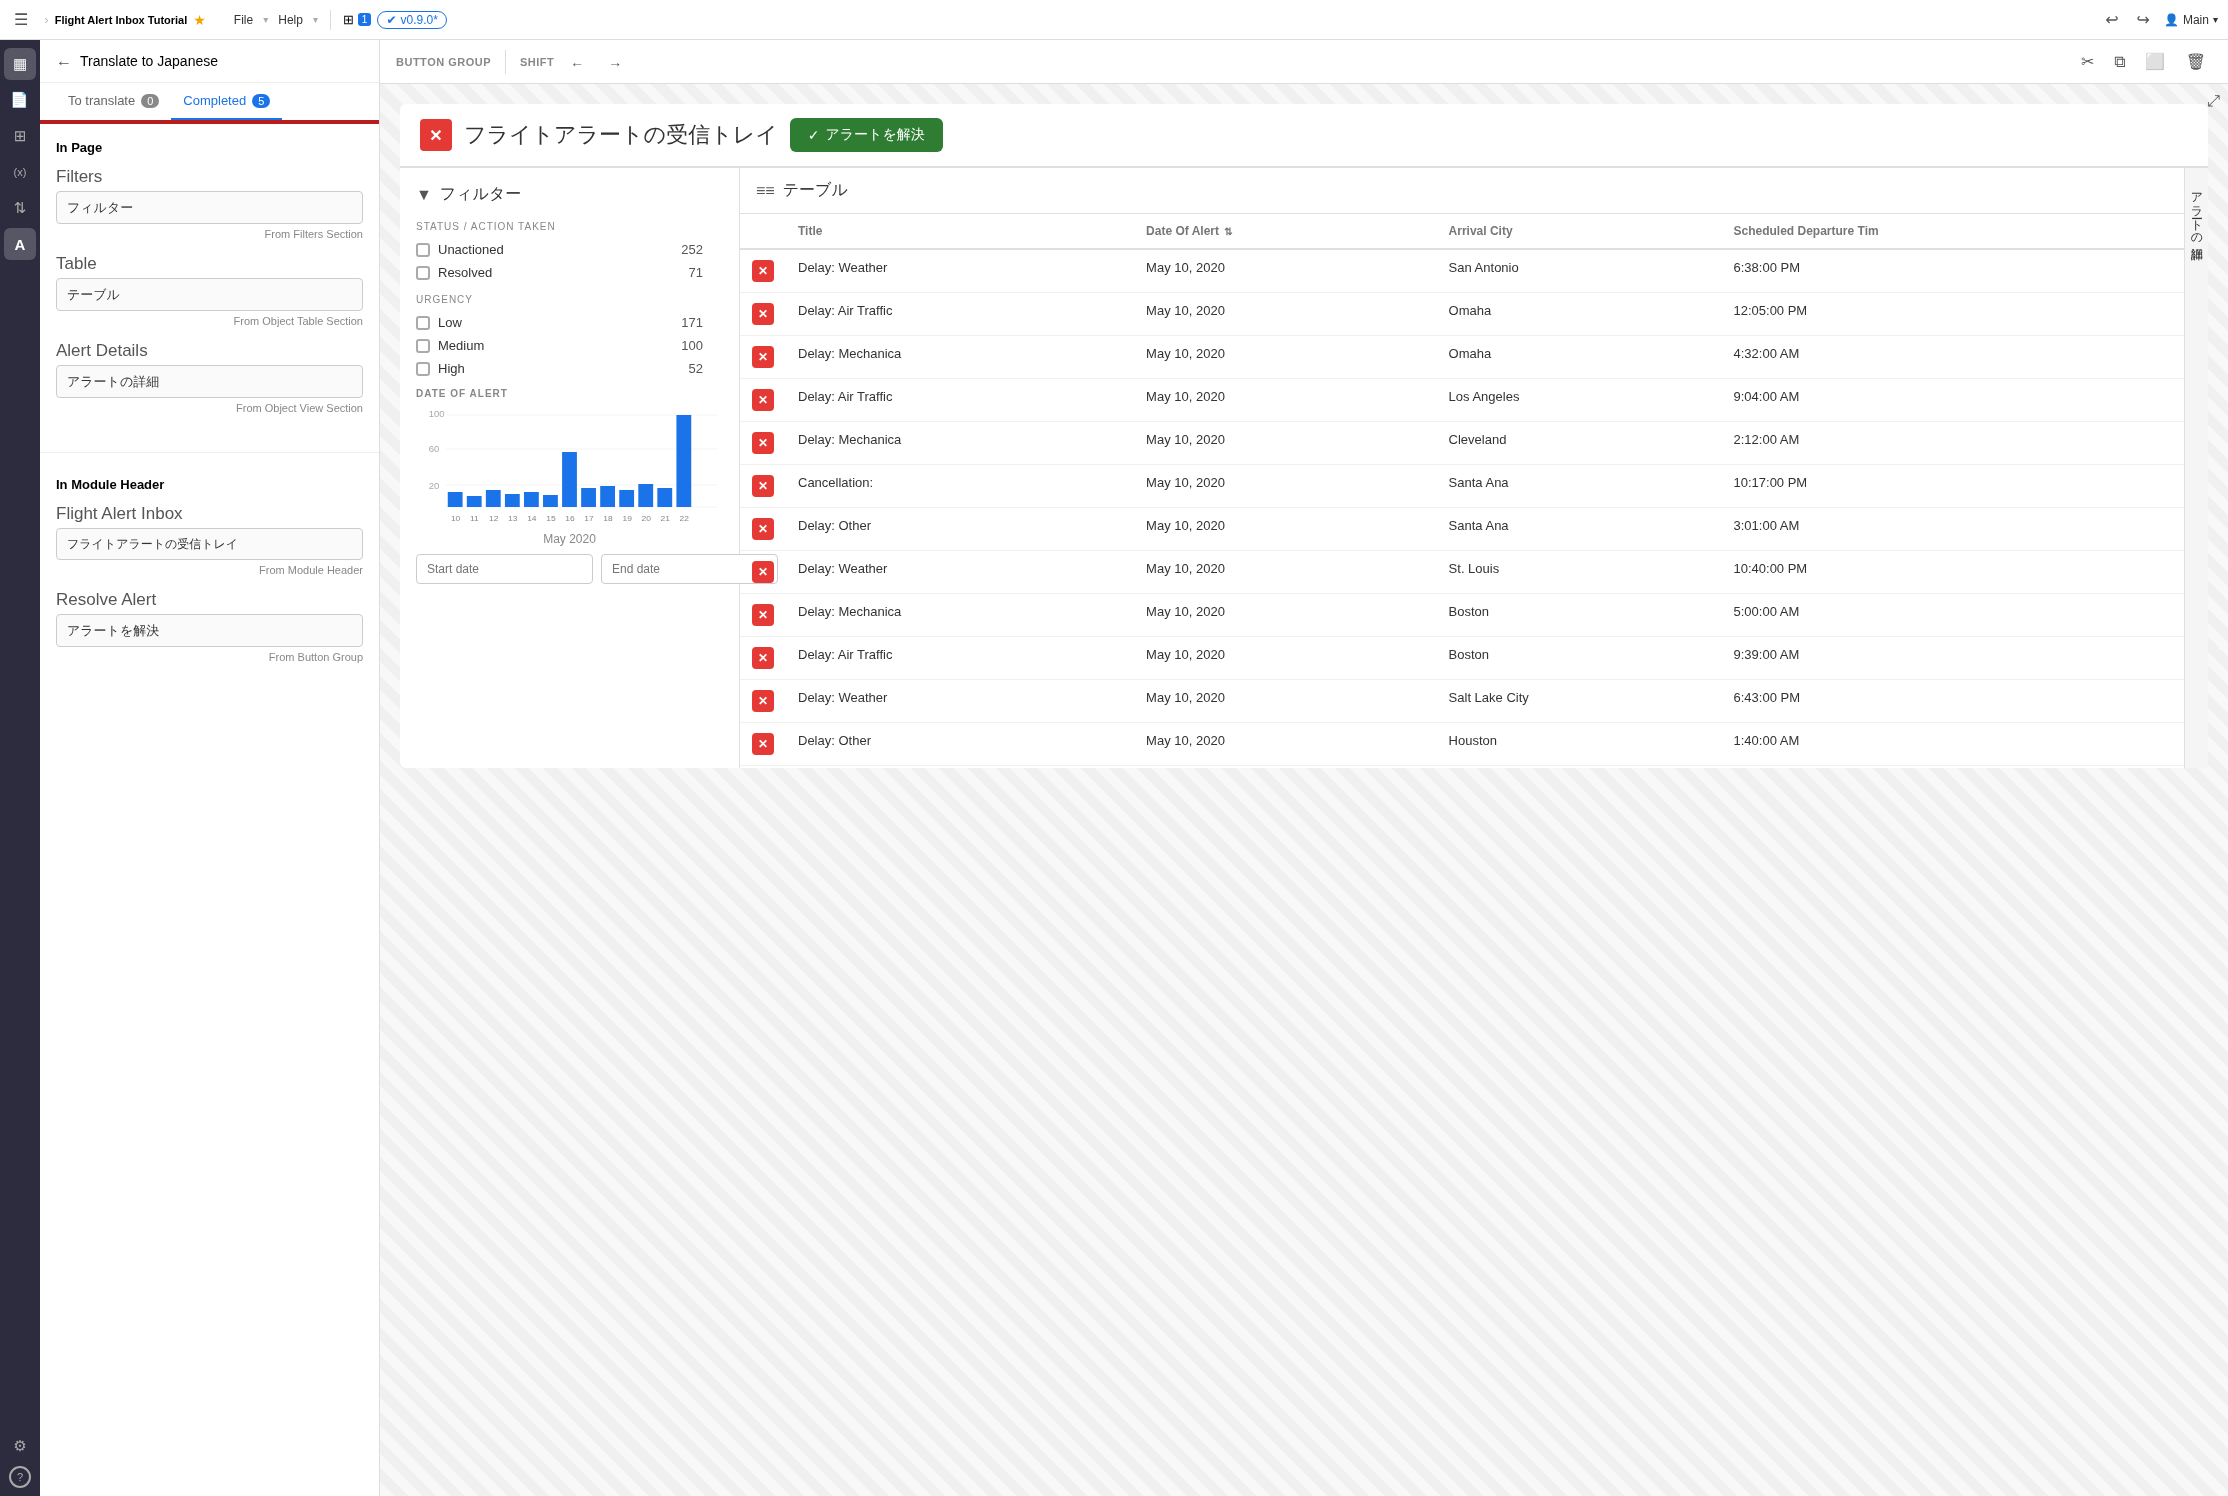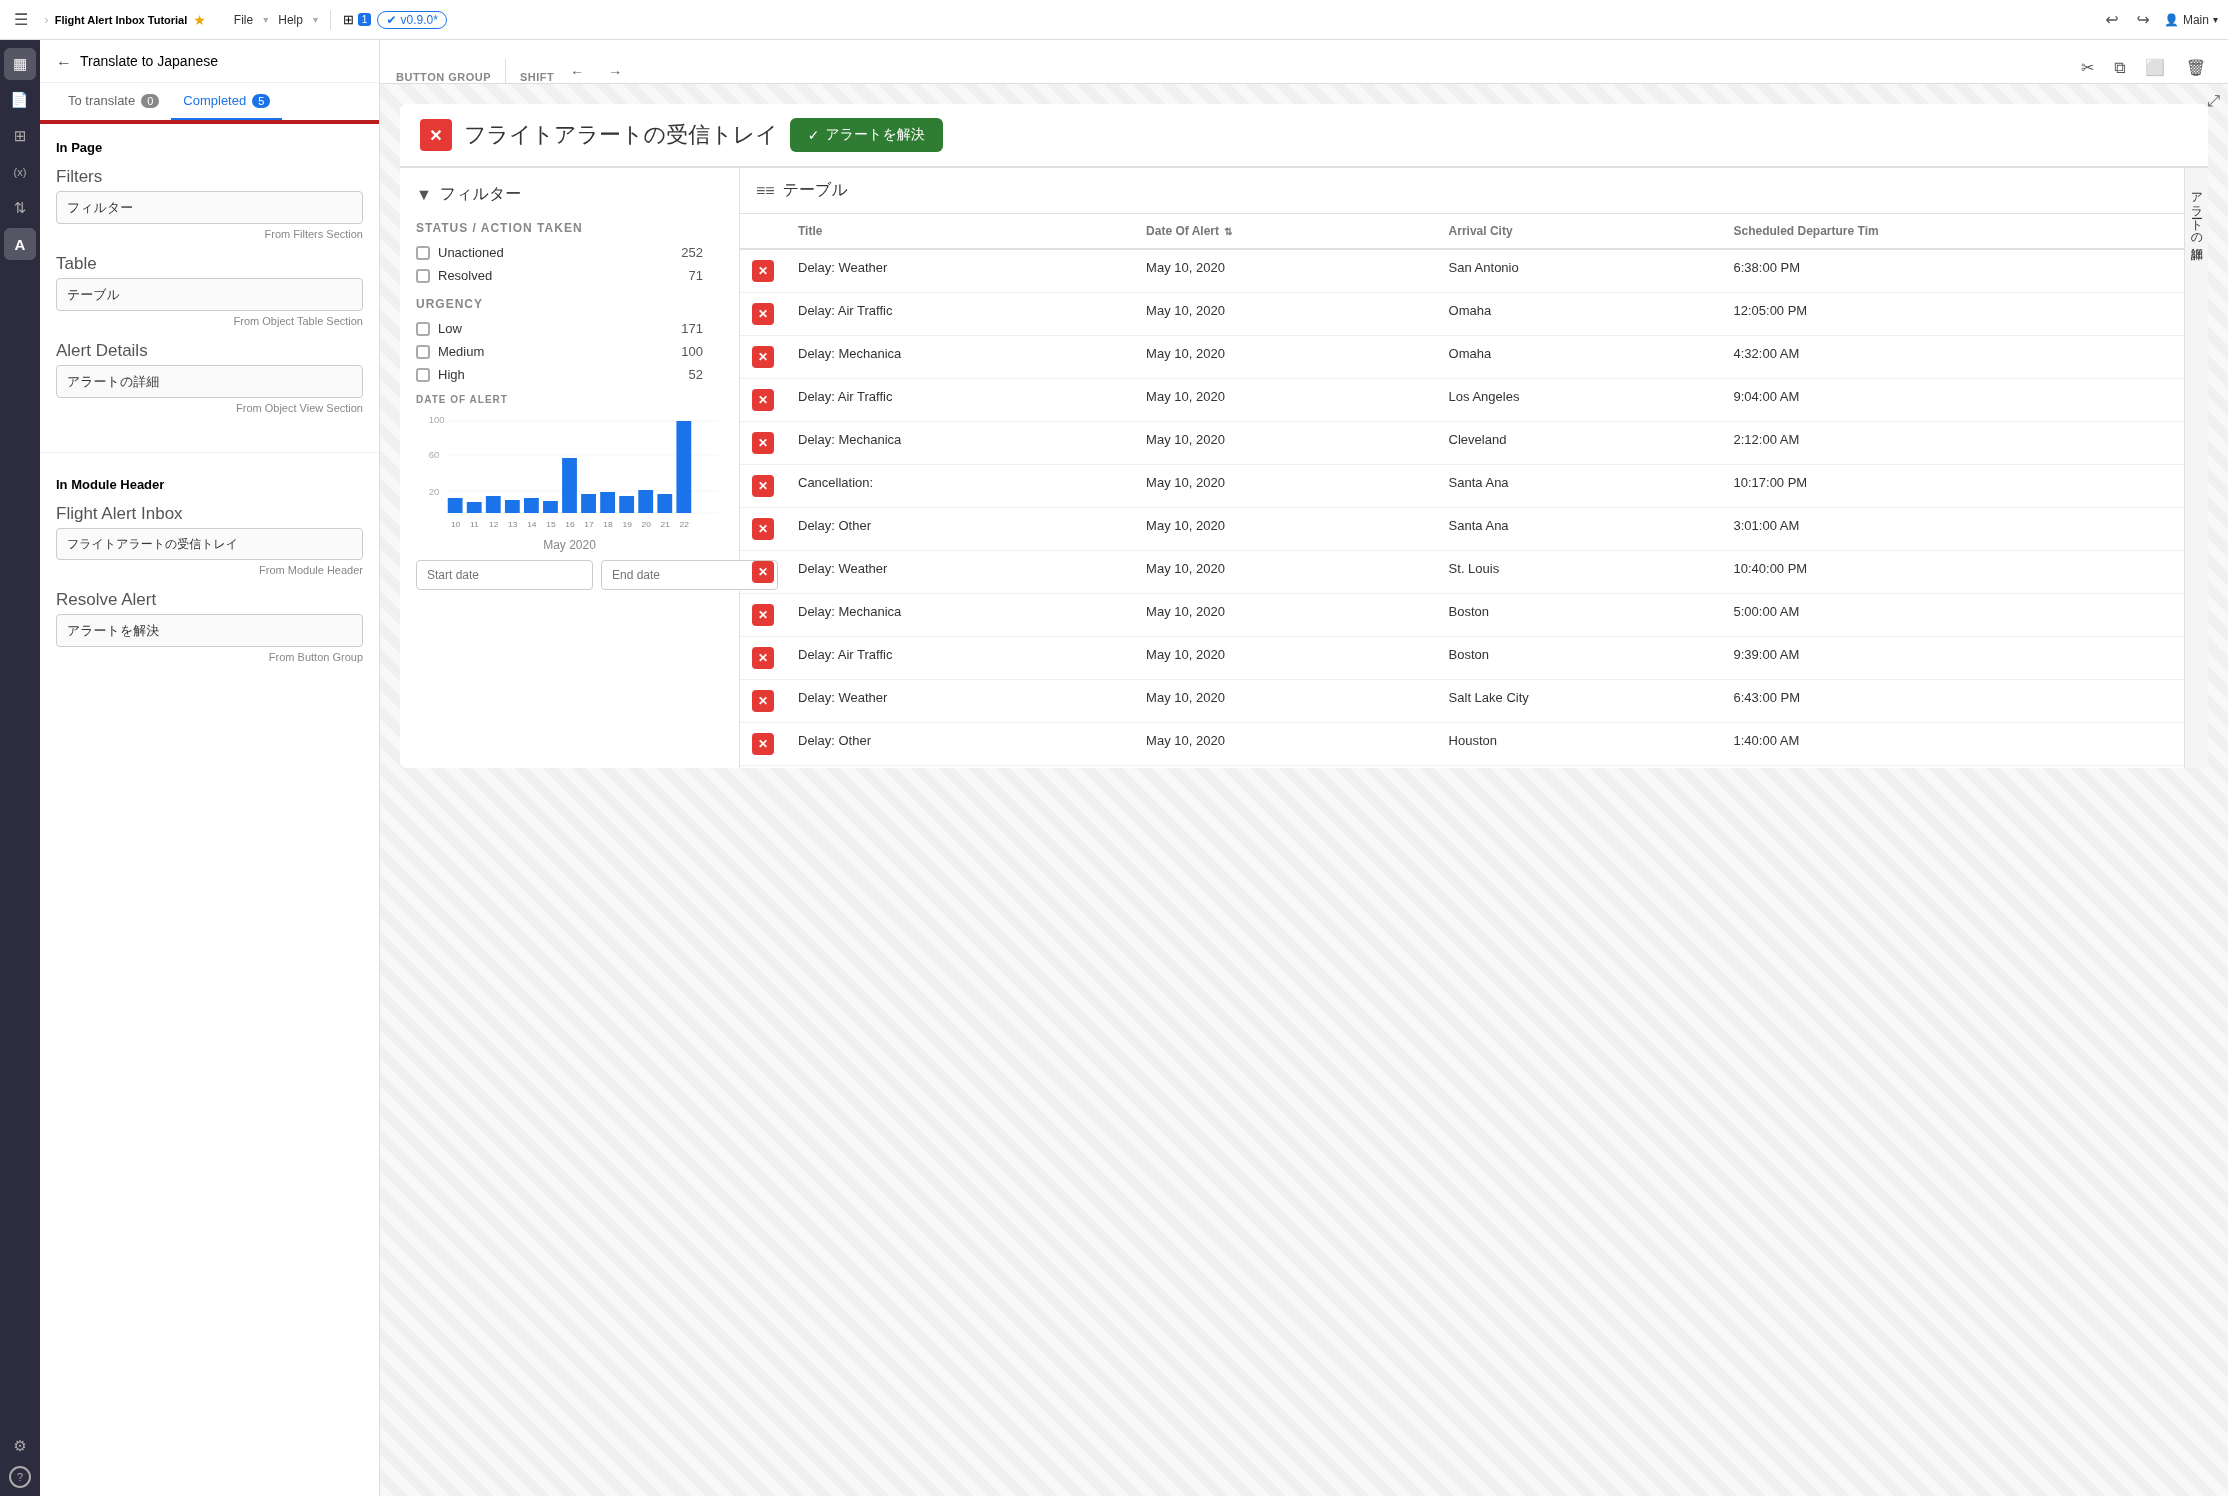--- a/index.html
+++ b/index.html
@@ -43,21 +43,21 @@
     .trans-field-label { font-size: 17px; color: #555; margin-bottom: 4px; }
     .trans-input { width: 100%; border: 1px solid #ccc; border-radius: 4px; padding: 8px 10px; font-size: 13px; color: #333; background: #fafafa; }
     .trans-from { font-size: 11px; color: #888; margin-top: 4px; text-align: right; }
     .trans-field-group { margin-bottom: 14px; }
     .divider { height: 1px; background: #eee; margin: 8px 0; }
 
     
     .main-content { flex: 1; display: flex; flex-direction: column; overflow: hidden; }
 
     
-    .toolbar { display: flex; align-items: flex-end; height: 44px; background: #fff; border-bottom: 1px solid #ddd; padding: 0 16px; gap: 8px; }
+    .toolbar { display: flex; align-items: center; height: 44px; background: #fff; border-bottom: 1px solid #ddd; padding: 0 16px; gap: 8px; }
     .toolbar-label { font-size: 11px; color: #888; font-weight: 600; letter-spacing: 0.5px; }
     .toolbar-divider { width: 1px; height: 24px; background: #ddd; margin: 0 6px; }
     .toolbar-btn { padding: 5px 8px; border: none; background: transparent; cursor: pointer; color: #555; font-size: 14px; border-radius: 4px; }
     .toolbar-spacer { flex: 1; }
     .toolbar-action-btn { border: none; background: transparent; cursor: pointer; padding: 6px; border-radius: 4px; font-size: 16px; color: #555; }
 
     
     .preview-area { flex: 1; overflow: auto; padding: 20px; background: repeating-linear-gradient(45deg, #f8f8f8, #f8f8f8 10px, #f0f0f0 10px, #f0f0f0 20px); position: relative; }
 
     
@@ -65,21 +65,21 @@
     .module-header-x { background: #e53935; color: #fff; border: none; border-radius: 4px; width: 32px; height: 32px; font-size: 16px; cursor: pointer; display: flex; align-items: center; justify-content: center; font-weight: bold; }
     .module-header-title { font-size: 22px; font-weight: 400; color: #333; }
     .resolve-btn { background: #2e7d32; color: #fff; border: none; border-radius: 6px; padding: 8px 18px; font-size: 14px; cursor: pointer; display: flex; align-items: center; gap: 6px; }
 
     
     .module-body { display: flex; background: #fff; border-radius: 0 0 6px 6px; min-height: 600px; }
 
     
     .filters-panel { width: 340px; border-right: 1px solid #e0e0e0; padding: 16px; }
     .section-header { display: flex; align-items: center; gap: 8px; font-size: 16px; font-weight: 500; color: #333; margin-bottom: 16px; }
-    .filter-section-title { font-size: 12px; font-weight: 700; color: #888; letter-spacing: 1px; margin-bottom: 10px; margin-top: 10px; }
+    .filter-section-title { font-size: 10px; font-weight: 400; color: #888; letter-spacing: 1px; margin-bottom: 10px; margin-top: 10px; }
     .filter-row { display: flex; align-items: center; justify-content: space-between; margin-bottom: 8px; }
     .filter-row-left { display: flex; align-items: center; gap: 8px; }
     .filter-checkbox { width: 14px; height: 14px; border: 2px solid #aaa; border-radius: 3px; cursor: pointer; }
     .filter-label { font-size: 13px; color: #333; }
     .filter-count { font-size: 13px; color: #555; margin-right: 6px; }
     .filter-bar-container { flex: 1; max-width: 80px; background: #e0e0e0; border-radius: 3px; height: 10px; margin-left: 8px; }
     .filter-bar { height: 10px; background: #1a73e8; border-radius: 3px; }
 
     
     .chart-area { margin-top: 12px; }

